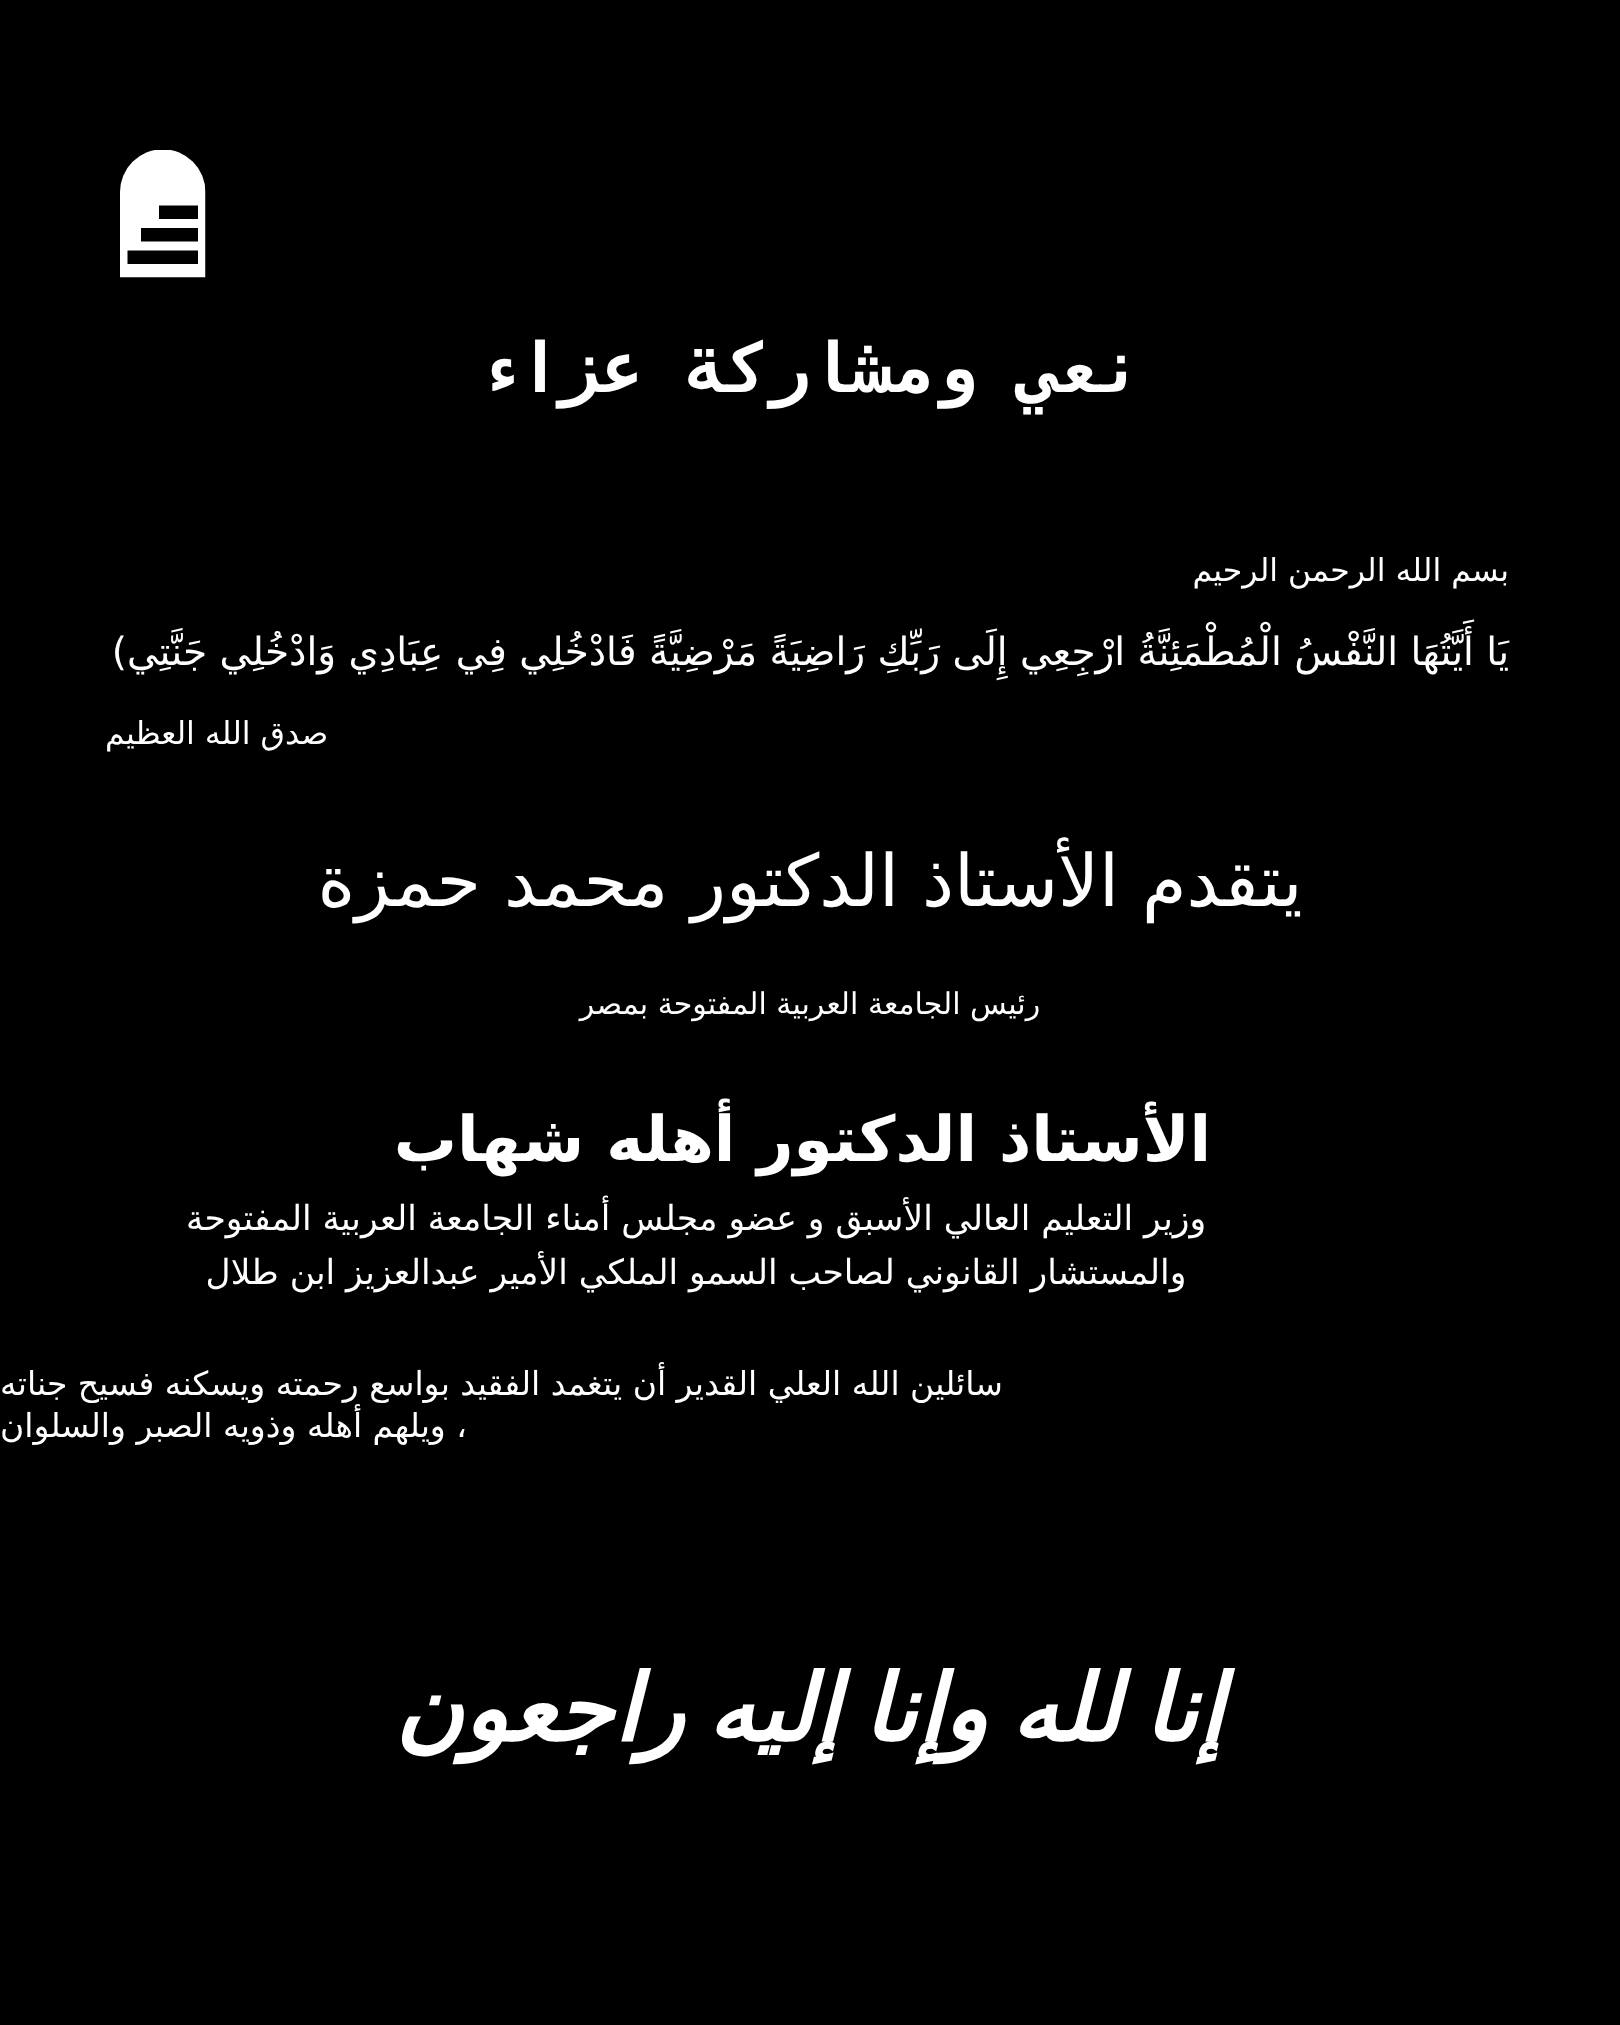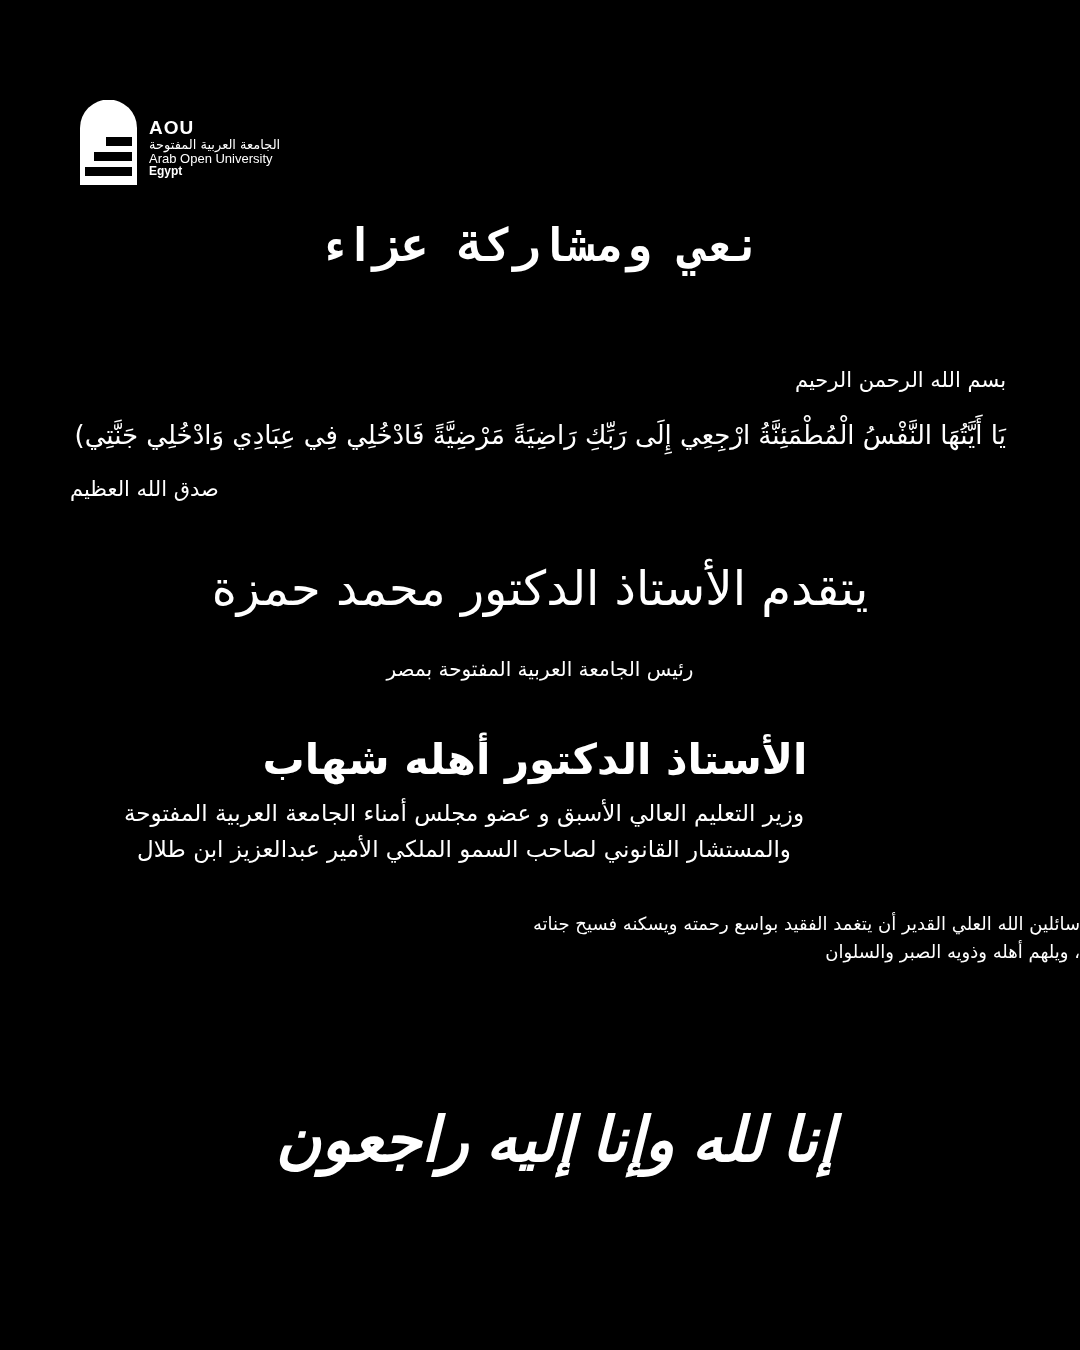--- a/index.html
+++ b/index.html
@@ -113,61 +113,56 @@
       left: 0;
       width: 928px;
       text-align: center;
       font-size: 23px;
       line-height: 36px;
     }
     .prayer {
       top: 910px;
       left: 0;
       width: 1080px;
-      text-align: right;
-      font-size: 18px;
+      text-align: left;
+      font-size: 22px;
       line-height: 28px;
     }
     .calligraphy {
       position: absolute;
       left: 245px;
       top: 1070px;
       width: 590px;
       height: 140px;
     }
     .calligraphy-text {
       position: absolute;
       left: 0;
       top: 0;
       width: 590px;
       height: 140px;
       direction: rtl;
-      font-family: Liberation Sans, sans-serif;
+      text-align: center;
+      font-family: Liberation Serif, serif;
       font-size: 62px;
       font-weight: bold;
       line-height: 140px;
       font-style: italic;
     }
   </style>
 </head>
 <body>
 
 <div class="logo">
   <svg class="logo-mark" viewBox="0 0 57 85" width="57" height="85">
     <path d="M0 85 L0 28 A28.5 28.5 0 0 1 57 28 L57 85 Z" fill="#ffffff"></path>
     <rect x="26" y="37" width="26" height="9" fill="#000000"></rect>
     <rect x="14" y="52" width="38" height="9" fill="#000000"></rect>
     <rect x="5" y="67" width="47" height="9" fill="#000000"></rect>
   </svg>
-  <div class="logo-text">
-    <span class="logo-aou">AOU</span>
-    <span class="logo-ar">الجامعة العربية المفتوحة</span>
-    <span class="logo-en">Arab Open University</span>
-    <span class="logo-country">Egypt</span>
-  </div>
 </div>
 
 <div class="rtl headline">نعي ومشاركة عزاء</div>
 
 <div class="rtl basmala">بسم الله الرحمن الرحيم</div>
 <div class="rtl verse">يَا أَيَّتُهَا النَّفْسُ الْمُطْمَئِنَّةُ ارْجِعِي إِلَى رَبِّكِ رَاضِيَةً مَرْضِيَّةً فَادْخُلِي فِي عِبَادِي وَادْخُلِي جَنَّتِي)</div>
 <div class="rtl sadaq">صدق الله العظيم</div>
 
 <div class="rtl sender">يتقدم الأستاذ الدكتور محمد حمزة</div>
 

